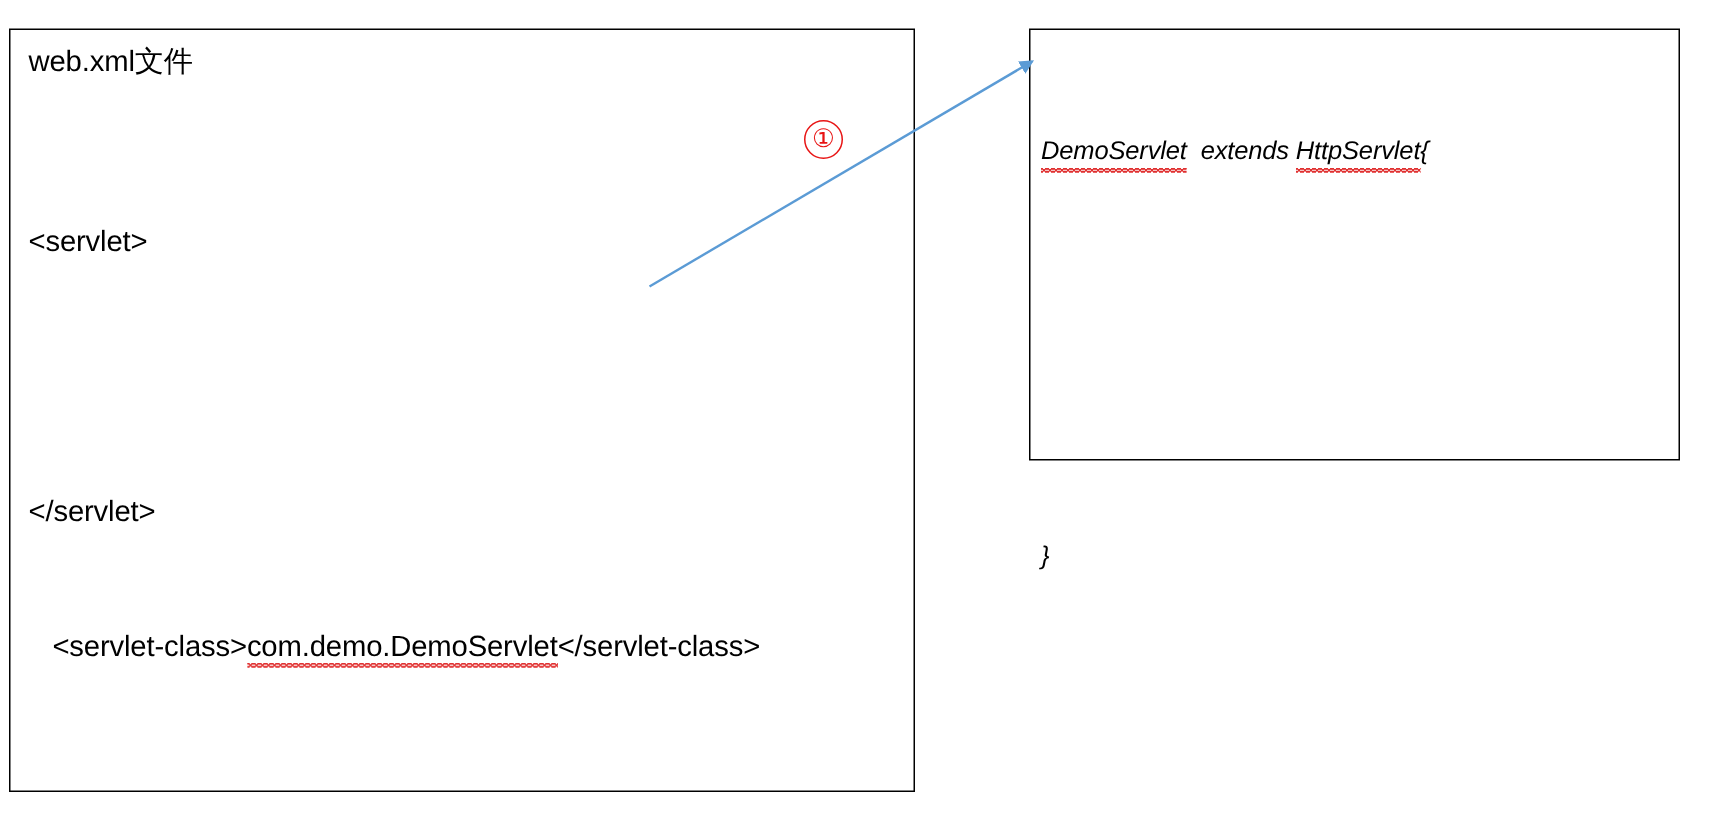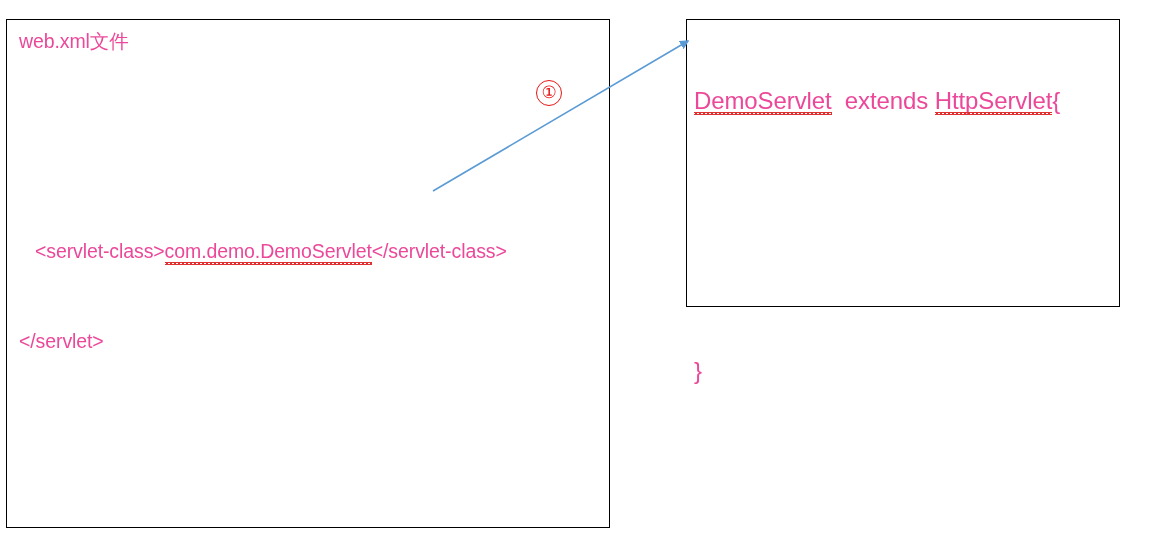--- a/index.html
+++ b/index.html
@@ -42,41 +42,42 @@
     height: 288px;
   }
 
   
   .code-block {
     position: absolute;
     white-space: pre;
     font-family: "Liberation Sans", "DejaVu Sans", sans-serif;
     font-size: 19.5px;
     line-height: 30px;
-    color: #ec4899;
+    color: #000000;
     letter-spacing: -0.1px;
   }
 
   #webxml-title {
     left: 19px;
     top: 27px;
     font-size: 19.5px;
     line-height: 28px;
   }
 
   #webxml-code {
     left: 19px;
     top: 86px;
   }
 
   #servlet-code {
     left: 694px;
     top: 26px;
-    font-size: 24px;
+    font-size: 17px;
     line-height: 30px;
+    font-style: italic;
   }
 
   .blank-line {
     display: block;
     height: 30px;
   }
 
   .line {
     display: block;
     height: 30px;
@@ -146,23 +147,24 @@
 </head>
 <body>
 
 <div class="canvas">
 
   <div class="box" id="webxml-box"></div>
 
   <div class="code-block" id="webxml-title">web.xml文件</div>
 
   <div class="code-block" id="webxml-code">
+    <span class="line">&lt;servlet&gt;</span>
     <span class="blank-line"></span>
+    <span class="line">&lt;/servlet&gt;</span>
     <span class="line"><span>   &lt;servlet-class&gt;</span><span class="squiggle">com.demo.DemoServlet</span><span>&lt;/servlet-class&gt;</span></span>
-    <span class="line">&lt;/servlet&gt;</span>
     
     
     
     
     
   </div>
 
   <div class="box" id="servlet-box"></div>
 
   <div class="code-block" id="servlet-code">

